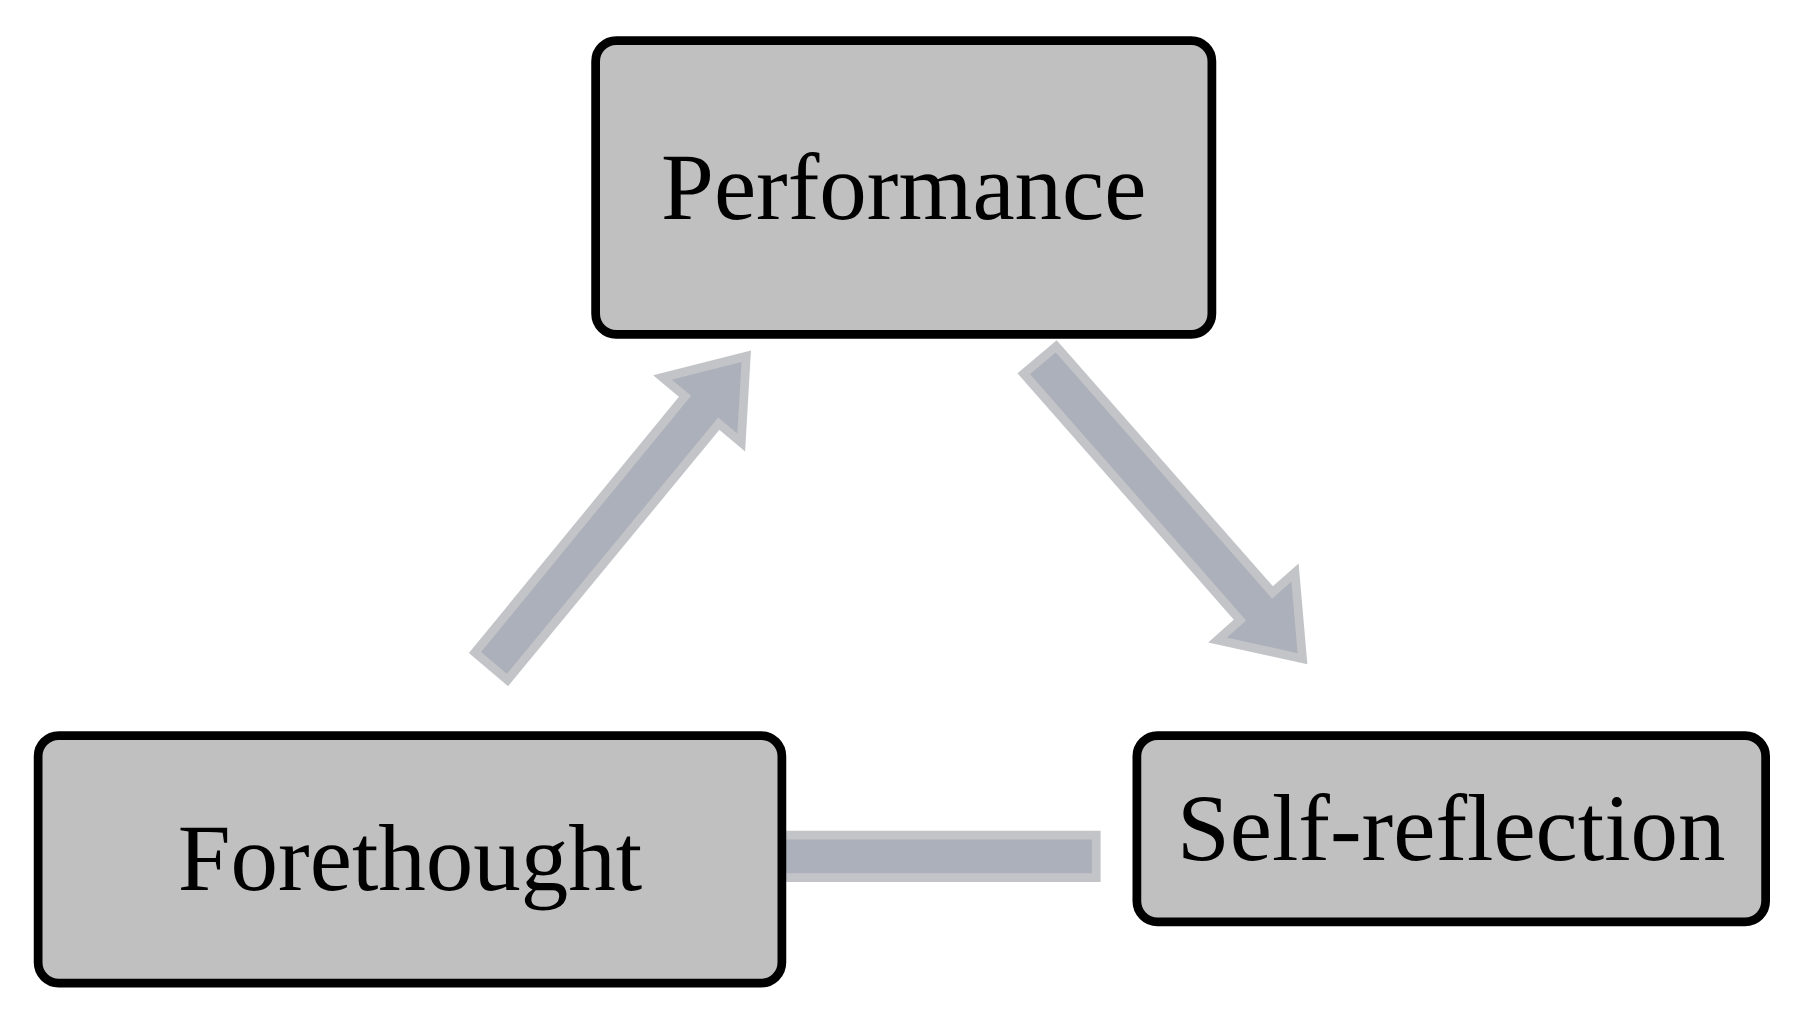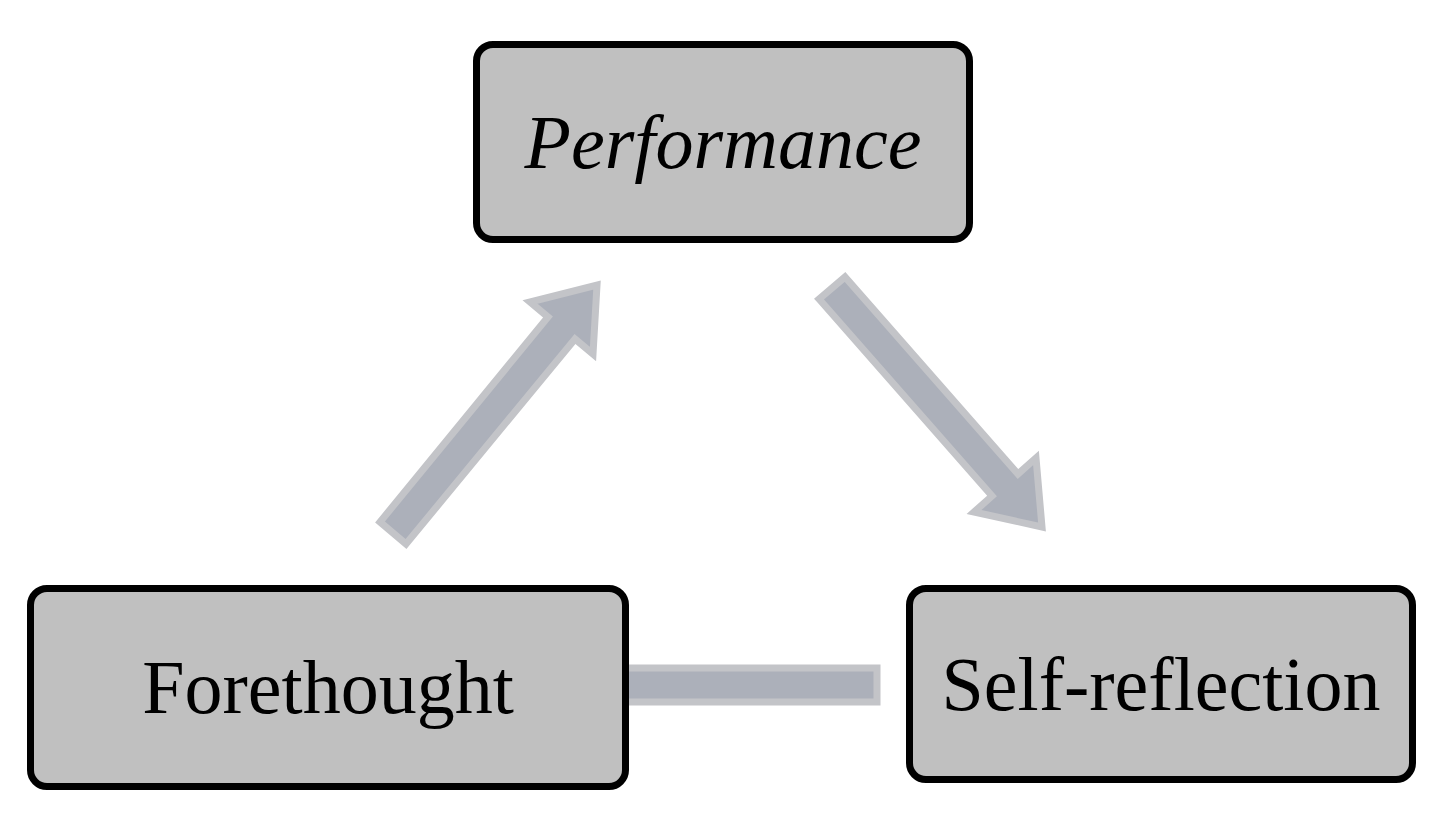--- a/index.html
+++ b/index.html
@@ -22,23 +22,23 @@
     border: 7px solid #000000;
     border-radius: 20px;
     background: #c0c0c0;
     display: flex;
     align-items: center;
     justify-content: center;
     white-space: nowrap;
     font-size: 76px;
     color: #000000;
   }
-  .node-performance   { left: 473px; top: 41px;  width: 500px; height: 202px; font-style: italic; }
+  .node-performance   { left: 473px; top: 29px;  width: 500px; height: 242px; }
   .node-forethought   { left: 27px;  top: 585px; width: 602px; height: 205px; }
-  .node-self-reflection { left: 906px; top: 585px; width: 510px; height: 198px; }
+  .node-self-reflection { left: 906px; top: 585px; width: 510px; height: 156px; }
 </style>
 </head>
 <body>
 
 <div class="canvas">
 
   <svg class="arrow-layer" viewBox="0 0 1438 819" aria-hidden="true">
 
     <polygon stroke-width="7" stroke-linejoin="miter" points="406,544 575,339 593,354 597,285 530,302 548,317 380,522" style="fill: rgb(172, 176, 186); stroke: rgb(195, 196, 200);"></polygon>
 

